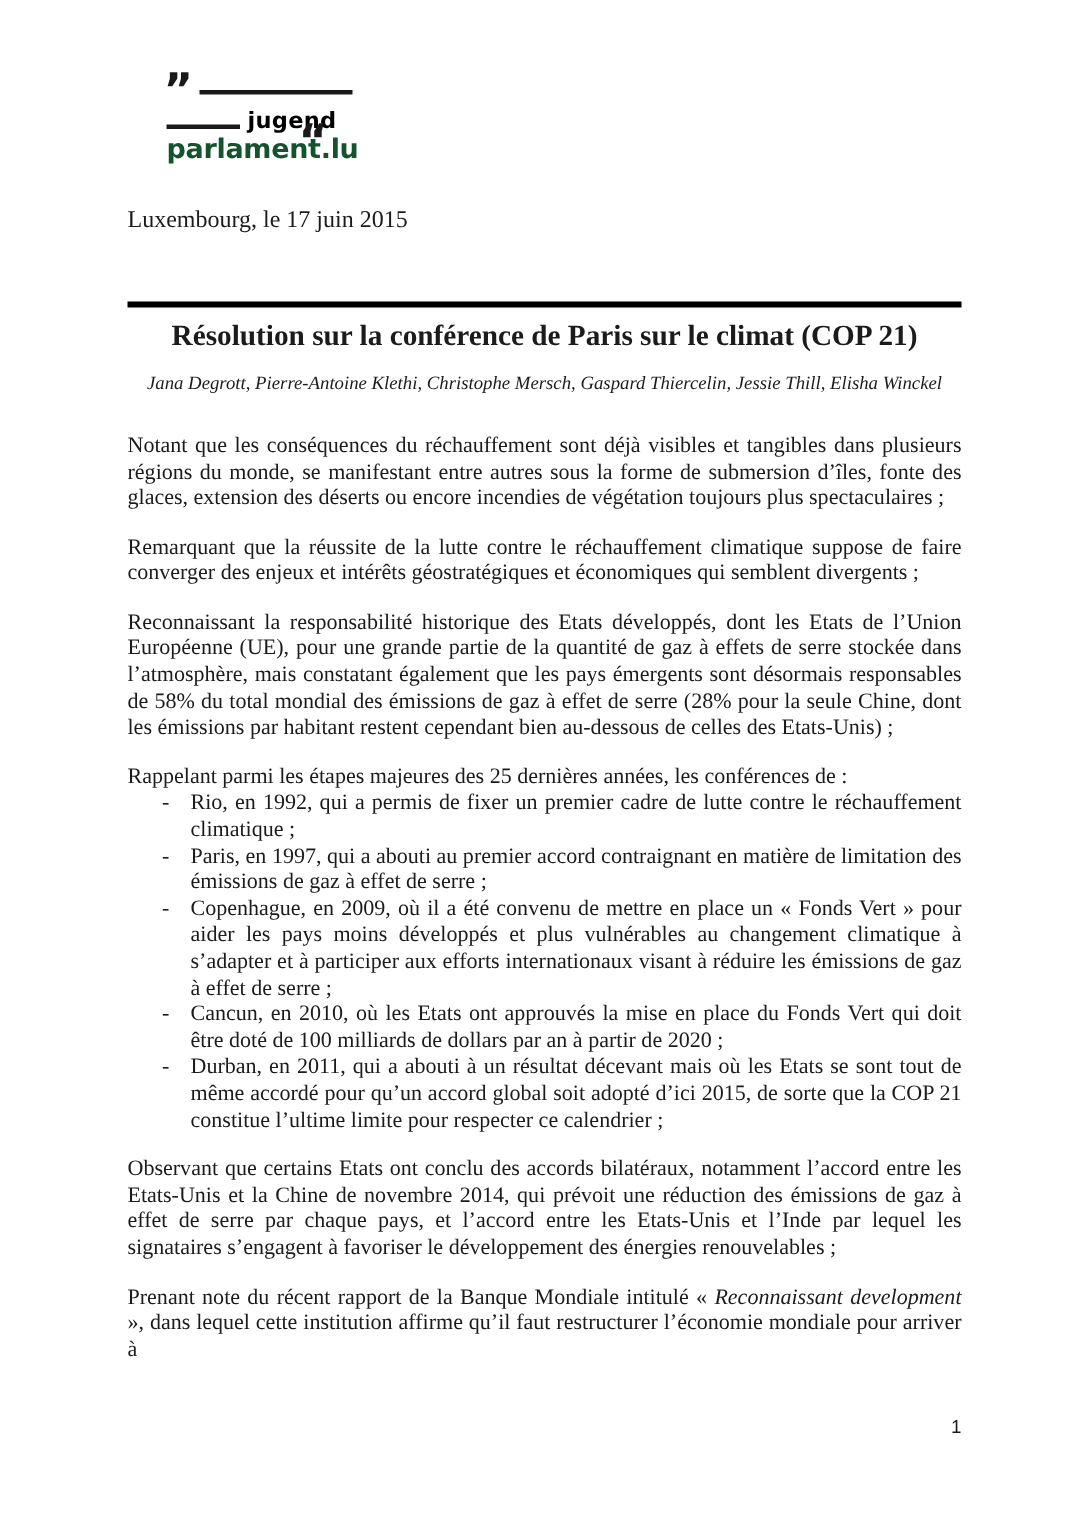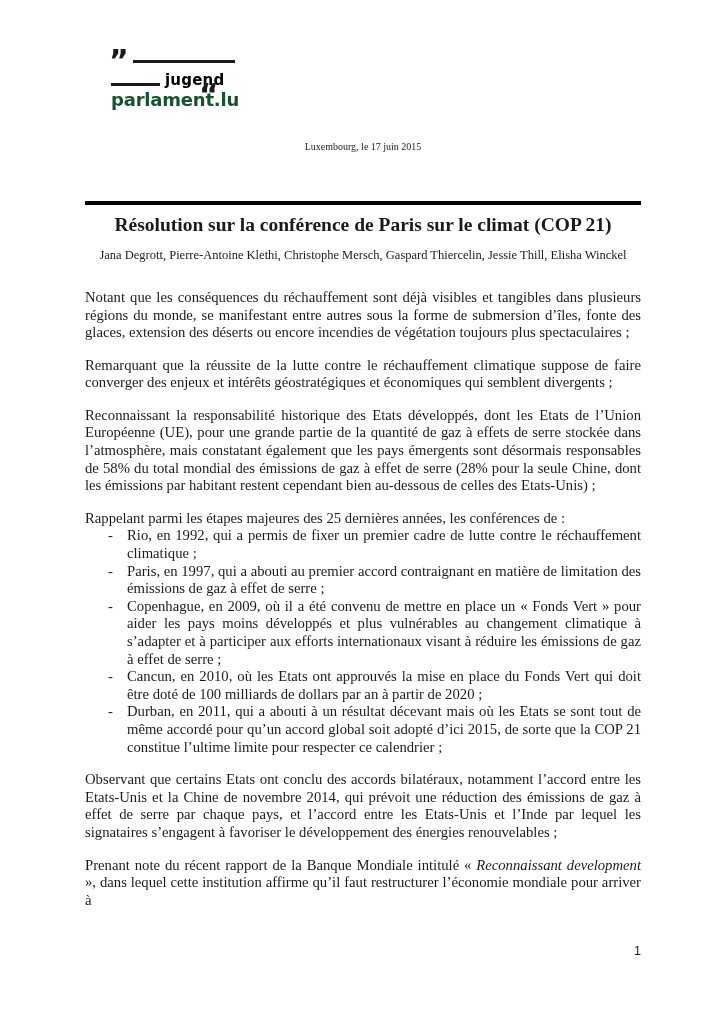--- a/index.html
+++ b/index.html
@@ -42,27 +42,27 @@
   .lg-parlament {
     position: absolute; left: 0px; top: 36px;
     font-size: 18px; line-height: 1; color: #14532d; letter-spacing: -0.2px;
   }
   .lg-qt-bottom {
     position: absolute; left: 88px; top: 25px;
     font-size: 30px; line-height: 1; color: #1a1a1a; letter-spacing: -3px;
   }
 
   
-  .date { margin: 0; text-align: center; font-size: 10px; line-height: 18px; }
+  .date { margin: 0; text-align: left; font-size: 16px; line-height: 18px; }
   .rule { margin-top: 45px; height: 3.5px; background: #000; }
   .title {
     margin-top: 9px; text-align: center;
     font-size: 19.5px; font-weight: bold; line-height: 1.15;
   }
-  .authors { margin-top: 12px; text-align: center; font-size: 12.5px; line-height: 1.2; }
+  .authors { margin-top: 12px; text-align: center; font-size: 12.5px; line-height: 1.2; font-style: italic; }
   .note { margin-top: 11px; text-align: center; font-size: 12.5px; line-height: 1.2; }
 
   
   .doc {
     margin-top: 26px;
     font-size: 14.7px;
     line-height: 17.6px;
     text-align: justify;
   }
   .doc p { margin: 0 0 15px 0; }

